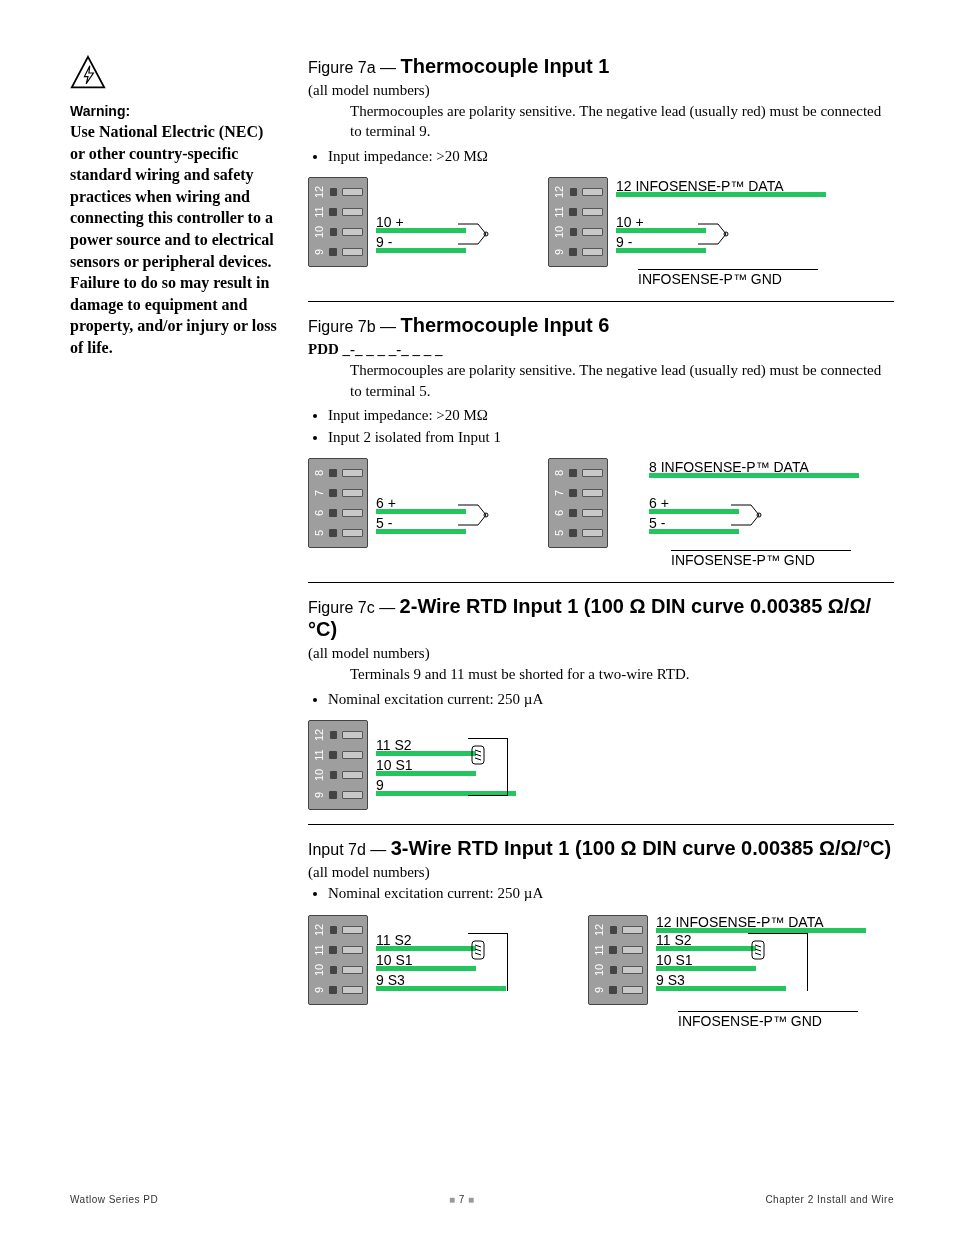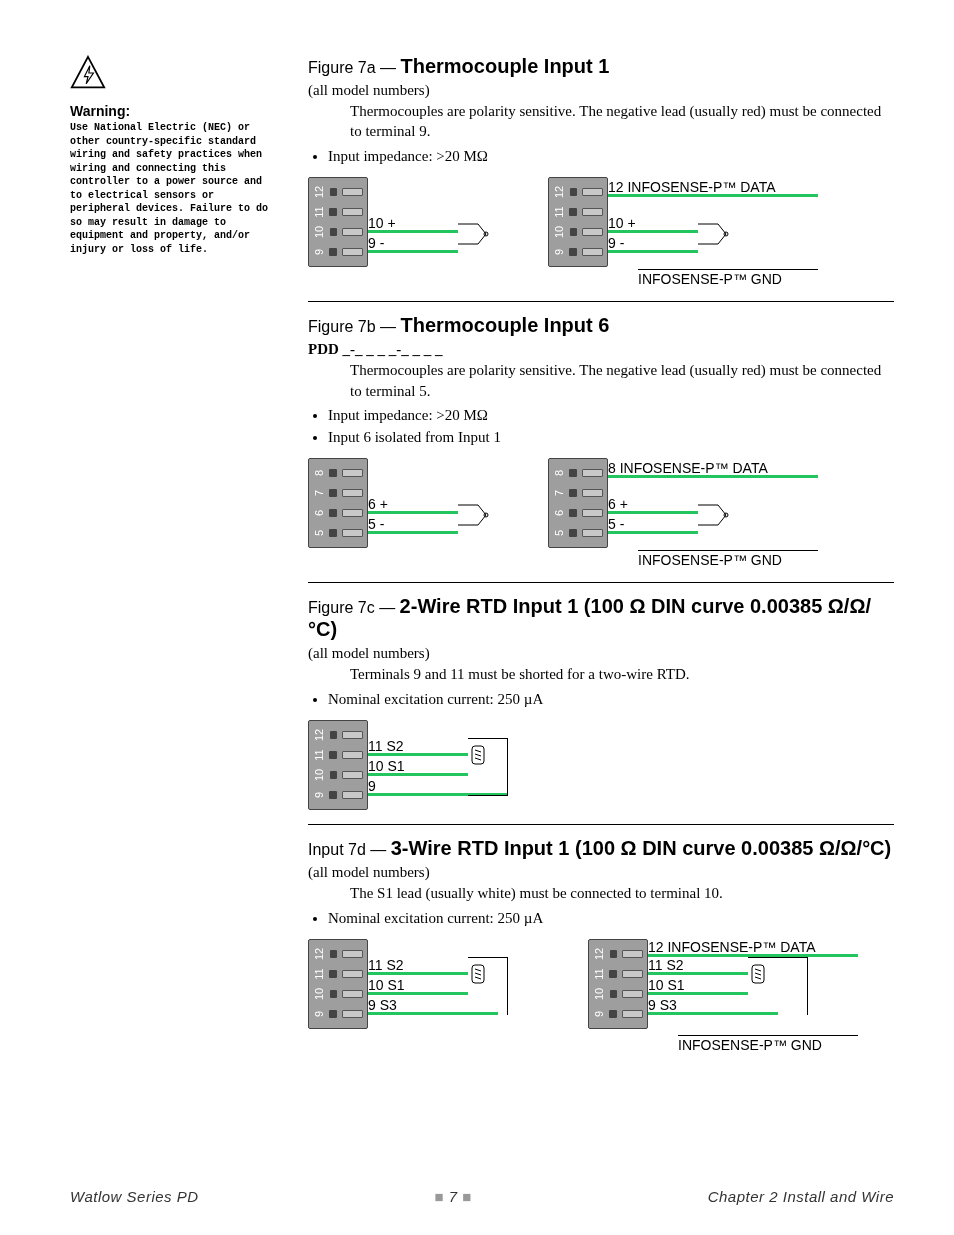--- a/index.html
+++ b/index.html
@@ -12,21 +12,21 @@
     position: relative;
     padding: 55px 60px 40px 70px;
   }
   .cols { display: flex; gap: 28px; }
   .side { width: 210px; flex-shrink: 0; }
   .main { flex: 1; }
 
   
   .hazard { width: 36px; height: 36px; margin-bottom: 8px; }
   .side-head { font-family: Arial, Helvetica, sans-serif; font-weight: 700; font-size: 14px; line-height: 1.15; margin-bottom: 2px; }
-  .side-body { font-family: Liberation Mono, monospace; font-weight: 700; font-size: 10px; line-height: 1.35; }
+  .side-body { font-family: Liberation Serif, serif; font-weight: 700; font-size: 16px; line-height: 1.35; }
 
   
   .caption { font-family: Arial, Helvetica, sans-serif; font-size: 16px; margin-bottom: 4px; }
   .caption .lbl { font-weight: 400; text-align: right; }
   .caption .title { font-weight: 700; font-size: 20px; }
   .sub { font-family: Georgia, serif; font-size: 15px; margin-bottom: 2px; }
   .note { font-family: Georgia, serif; font-size: 15px; line-height: 1.35; margin-bottom: 4px; margin-left: 42px; }
   ul.spec { list-style: disc; padding-left: 20px; font-family: Georgia, serif; font-size: 15px; line-height: 1.45; margin-bottom: 10px; }
   hr.rule { border: none; border-top: 1px solid #000; margin: 14px 0 12px 0; }
   .block { margin-bottom: 14px; }
@@ -34,24 +34,24 @@
   
   .dias { display: flex; gap: 40px; margin-top: 6px; }
   .tb { position: relative; width: 60px; }
   .tb-body { background: #9e9e9e; border: 1px solid #444; width: 60px; padding: 4px 0; border-radius: 2px; }
   .tb-row { display: flex; align-items: center; gap: 5px; padding: 0 4px; height: 20px; }
   .tb-num { transform: rotate(-90deg); transform-origin: center; font: 11px Arial; color: #fff; width: 12px; text-align: center; }
   .tb-screw { width: 8px; height: 8px; background: #444; border-radius: 1px; }
   .tb-pin { width: 22px; height: 8px; background: #c8c8c8; border: 1px solid #555; border-radius: 1px; }
 
   .wires { position: relative; flex: 1; font: 14px Arial; }
-  .wire-row { position: absolute; display: flex; align-items: center; border-bottom: 3px solid #22c55e; height: 18px; left: 0; }
+  .wire-row { position: absolute; display: flex; align-items: center; border-bottom: 5px solid #22c55e; height: 18px; left: 8px; }
   .wire-row span { white-space: nowrap; }
 
-  .footer { position: absolute; bottom: 30px; left: 70px; right: 60px; display: flex; justify-content: space-between; font-family: Arial, Helvetica, sans-serif; font-size: 15px; letter-spacing: .5px; color: #333; font-style: italic; }
+  .footer { position: absolute; bottom: 30px; left: 70px; right: 60px; display: flex; justify-content: space-between; font-family: Arial, Helvetica, sans-serif; font-size: 10px; letter-spacing: .5px; color: #333; }
   .footer .mid::before { content:"■ "; color:#999; }
   .footer .mid::after { content:" ■"; color:#999; }
 </style>
 </head>
 <body>
 
 <div class="cols">
 
   <aside class="side">
     <svg class="hazard" viewBox="0 0 40 40">
@@ -164,21 +164,21 @@
     <hr class="rule">
 
     <section class="block">
       <h2 class="caption">
         <span class="lbl">Figure 7b — </span><span class="title">Thermocouple Input 6</span>
       </h2>
       <div class="sub" style="font-family:Georgia;font-weight:bold;">PDD _-_ _ _ _-_ _ _ _</div>
       <p class="note">Thermocouples are polarity sensitive. The negative lead (usually red) must be connected to terminal 5.</p>
       <ul class="spec">
         <li>Input impedance: &gt;20 MΩ</li>
-        <li>Input 6 isolated from Input 1</li>
+        <li>Input 2 isolated from Input 1</li>
       </ul>
       <div class="dias">
         <div style="display:flex;">
           <div class="tb">
               <div class="tb-body">
             <div class="tb-row">
                   <span class="tb-num">8</span>
                   <span class="tb-screw"></span>
                   <span class="tb-pin"></span>
                 </div>
@@ -205,21 +205,21 @@
               </div>
             <div class="wire-row" style="top:58px;width:90px;">
                 <span>5  -</span>
               </div>
             <svg style="position:absolute;left:90px;top:42px;" width="40" height="30">
                 <path d="M0 5 L20 5 L28 15 L20 25 L0 25" stroke="#000" fill="none"></path>
                 <circle cx="28" cy="15" r="2" fill="none" stroke="#000"></circle>
               </svg>
           </div>
         </div>
-        <div style="display:flex;">
+        <div style="display:flex;gap:33px;">
           <div class="tb">
               <div class="tb-body">
             <div class="tb-row">
                   <span class="tb-num">8</span>
                   <span class="tb-screw"></span>
                   <span class="tb-pin"></span>
                 </div>
             <div class="tb-row">
                   <span class="tb-num">7</span>
                   <span class="tb-screw"></span>
@@ -318,21 +318,20 @@
       </div>
     </section>
 
     <hr class="rule">
 
     <section class="block">
       <h2 class="caption">
         <span class="lbl">Input 7d — </span><span class="title">3-Wire RTD Input 1 (100 Ω DIN curve 0.00385 Ω/Ω/°C)</span>
       </h2>
       <div class="sub">(all model numbers)</div>
-      <p class="note">The S1 lead (usually white) must be connected to terminal 10.</p>
       <ul class="spec">
         <li>Nominal excitation current: 250 µA</li>
       </ul>
       <div class="dias">
         <div style="display:flex;">
           <div class="tb">
               <div class="tb-body">
             <div class="tb-row">
                   <span class="tb-num">12</span>
                   <span class="tb-screw"></span>

